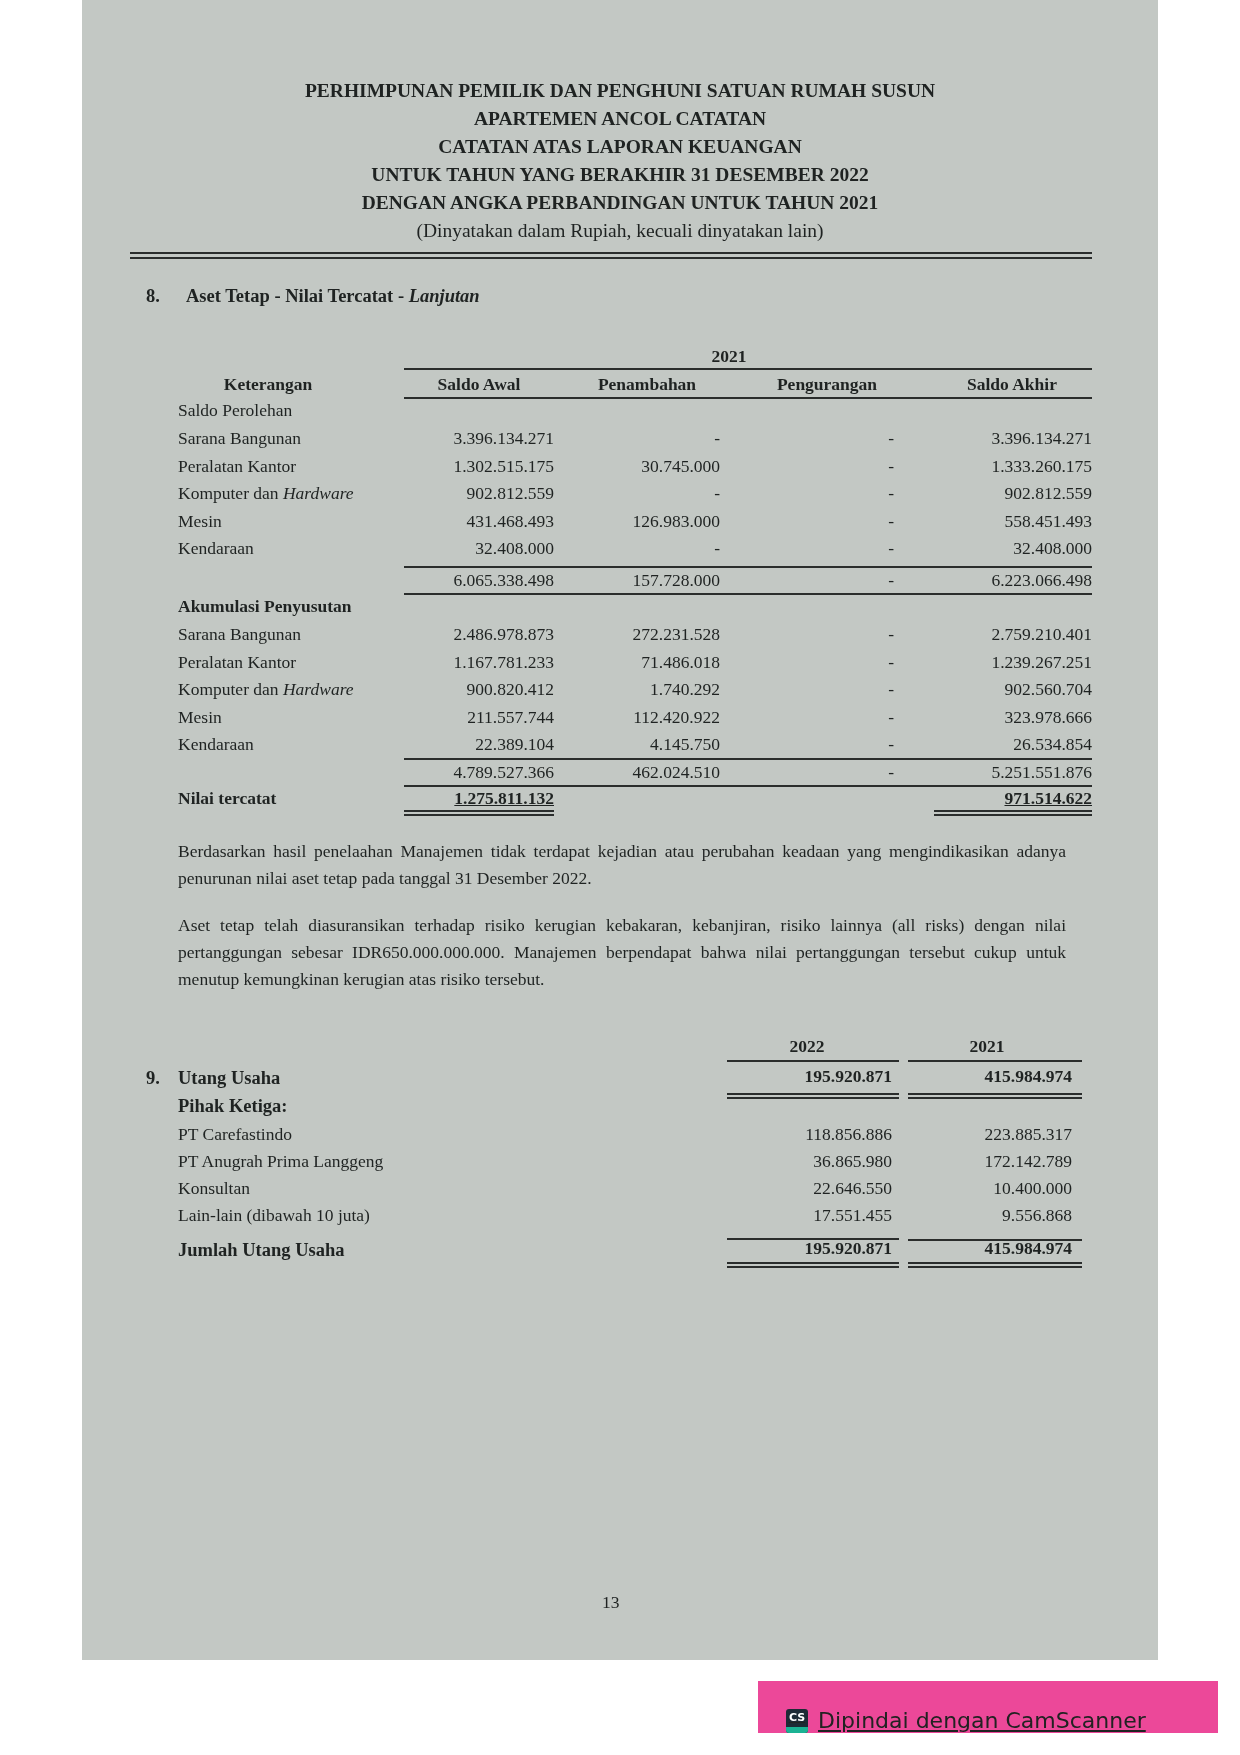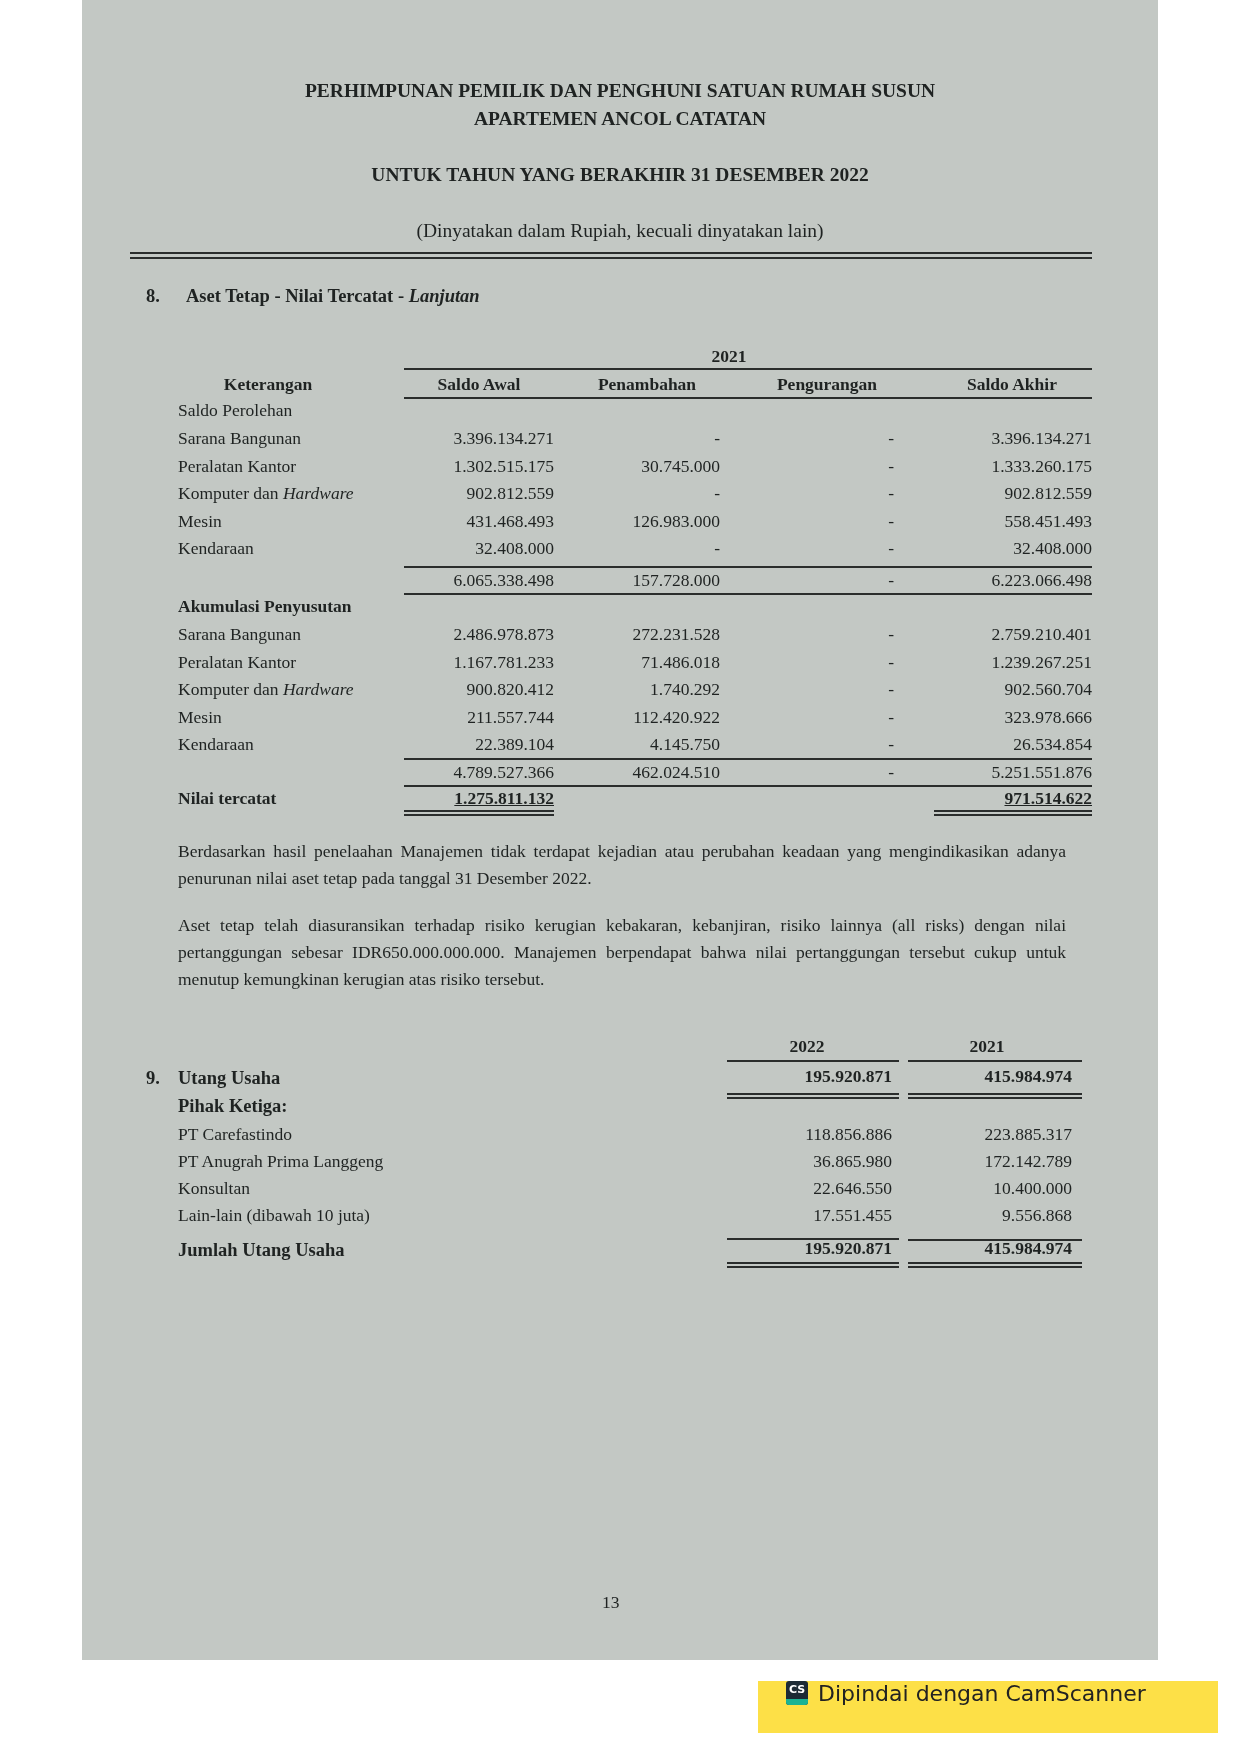--- a/index.html
+++ b/index.html
@@ -17,40 +17,42 @@
   .abs { position: absolute; white-space: nowrap; }
   .sect { font-size: 18.5px; font-weight: bold; }
   .row { font-size: 17.5px; }
   .num { position: absolute; text-align: right; white-space: nowrap; font-size: 17.5px; }
   .bold { font-weight: bold; }
   .line { position: absolute; height: 0; border-top: 2px solid #2a2d2c; }
   .dline { position: absolute; height: 2px; border-top: 2px solid #2a2d2c; border-bottom: 2px solid #2a2d2c; }
   .para { position: absolute; left: 96px; width: 888px; font-size: 17.5px; line-height: 27px; text-align: justify; }
   .col-h { position: absolute; text-align: center; font-weight: bold; font-size: 17.5px; }
   .cs-bar {
-    position: absolute; left: 758px; top: 1681px; width: 460px; height: 52px; background: #fde047;
-    display: flex; align-items: flex-start;
+    position: absolute; left: 758px; top: 1681px; width: 460px; height: 52px; background: #ec4899;
+    display: flex; align-items: flex-end; text-decoration: underline;
   }
   .cs-logo {
     margin-left: 28px; width: 22px; height: 24px; border-radius: 3px; background: #1d2a35;
     color: #fff; font-family: "DejaVu Sans", sans-serif; font-weight: bold; font-size: 11px;
     display: flex; align-items: flex-start; justify-content: center; padding-top: 2px; box-sizing: border-box;
     position: relative; overflow: hidden;
   }
   .cs-logo::after { content: ""; position: absolute; left: 0; right: 0; bottom: 0; height: 6px; background: #1bb394; }
   .cs-text { margin-left: 10px; font-family: "DejaVu Sans", sans-serif; font-size: 22px; color: #222; }
 </style>
 </head>
 <body>
 
 <div class="page">
 
   <div class="hdr" style="top:80px;">PERHIMPUNAN PEMILIK DAN PENGHUNI SATUAN RUMAH SUSUN</div>
   <div class="hdr" style="top:108px;">APARTEMEN ANCOL CATATAN</div>
+  <div class="hdr" style="top:136px;">CATATAN ATAS LAPORAN KEUANGAN</div>
   <div class="hdr" style="top:164px;">UNTUK TAHUN YANG BERAKHIR 31 DESEMBER 2022</div>
+  <div class="hdr" style="top:192px;">DENGAN ANGKA PERBANDINGAN UNTUK TAHUN 2021</div>
   <div class="hdr hdr-sub" style="top:220px;">(Dinyatakan dalam Rupiah, kecuali dinyatakan lain)</div>
   <div class="rule-double" style="top:252px;"></div>
 
   <div class="abs sect" style="left:64px; top:286px;">8.</div>
   <div class="abs sect" style="left:96px; top:286px;margin-left:8px;">
     <span>Aset Tetap - Nilai Tercatat - </span><i>Lanjutan</i>
   </div>
 
   <div class="col-h" style="left:284px; width:726px; top:346px;">2021</div>
   <div class="line" style="left:322px; width:688px; top:368px;"></div>

